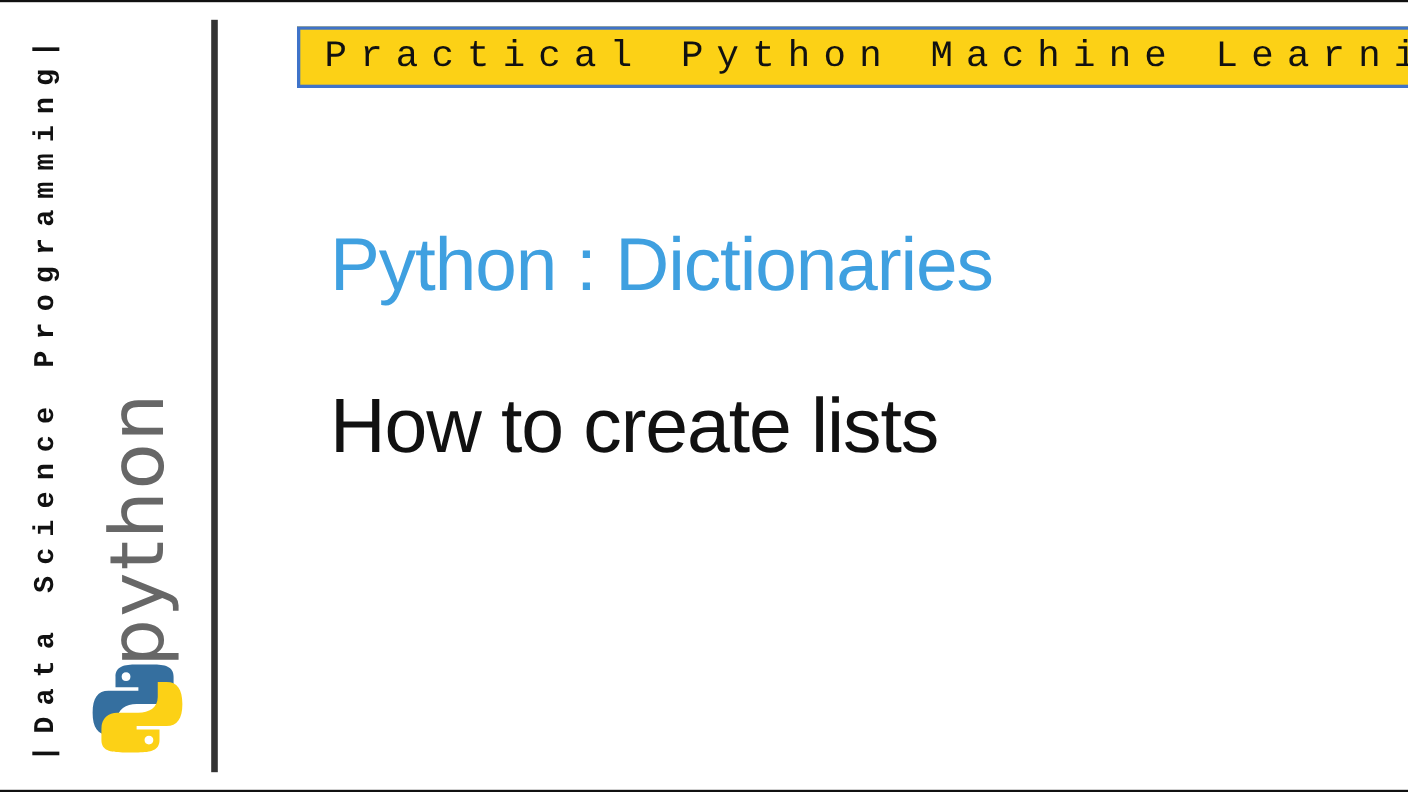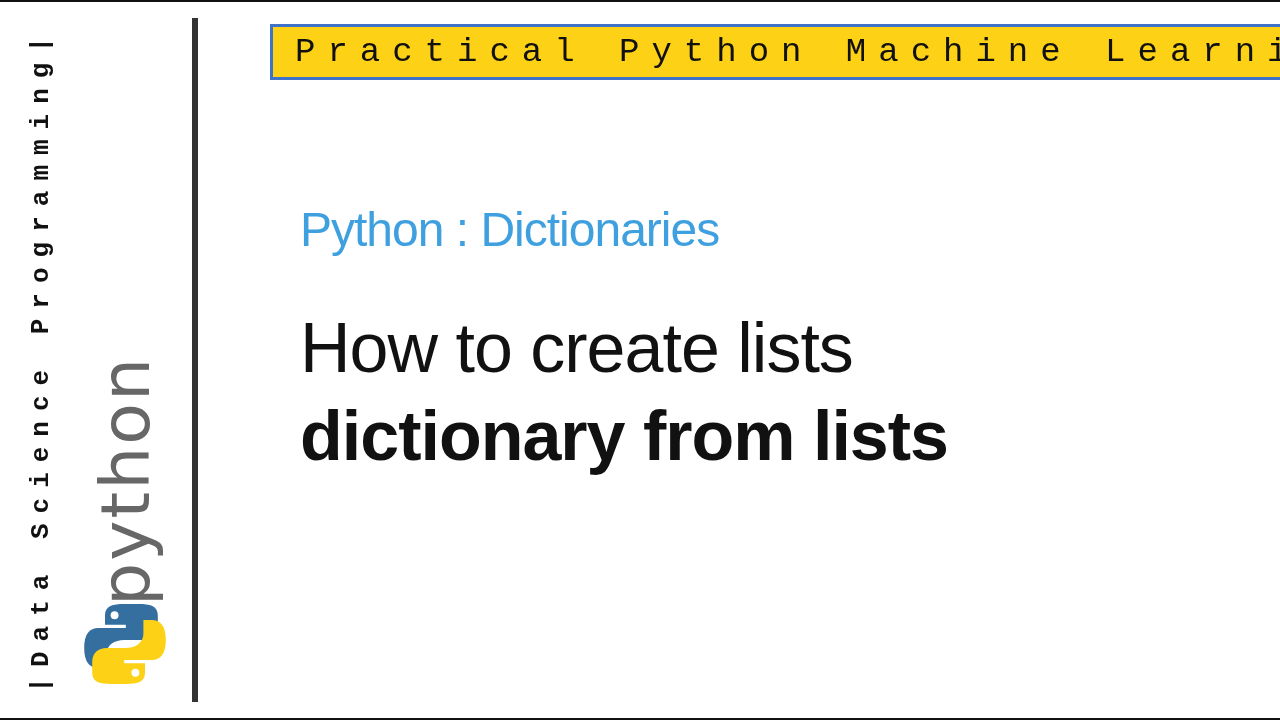--- a/index.html
+++ b/index.html
@@ -46,26 +46,26 @@
     font-size: 34px;
     letter-spacing: 12px;
     color: #111;
     font-family: 'Courier New', monospace;
     white-space: nowrap;
   }
   .content {
     position: absolute; left: 300px; top: 200px; right: 40px;
   }
   .title1 {
-    font-size: 48px;
+    font-size: 68px;
     font-weight: 400;
     color: #3fa0e0;
     font-family: 'Segoe UI', Arial, sans-serif;
     letter-spacing: -1px;
-    margin-bottom: 48px;
+    margin-bottom: 64px;
   }
   .title2 {
     font-size: 70px;
     font-weight: 400;
     color: #111;
     line-height: 1.25;
     font-family: Arial, sans-serif;
     letter-spacing: -1px;
   }
   .title2 .bold { font-weight: 700; }
@@ -88,17 +88,16 @@
   </div>
 
   <div class="divider"></div>
 
   <div class="banner">Practical Python Machine Learning</div>
 
   <div class="content">
     <div class="title1">Python : Dictionaries</div>
     <div class="title2">
       <span>How to create lists</span><br>
-      <span class="bold">dictionary from lists</span>
     </div>
   </div>
 
 </div>
 
 </body></html>

